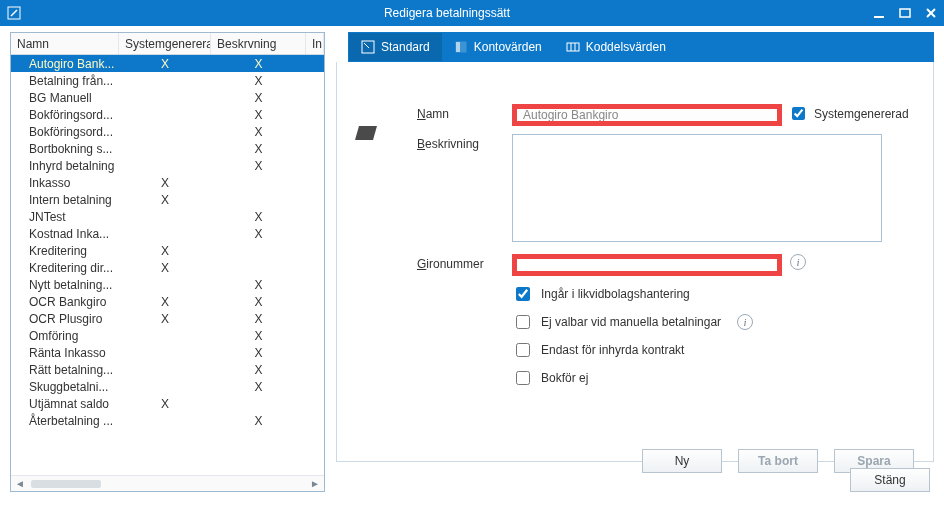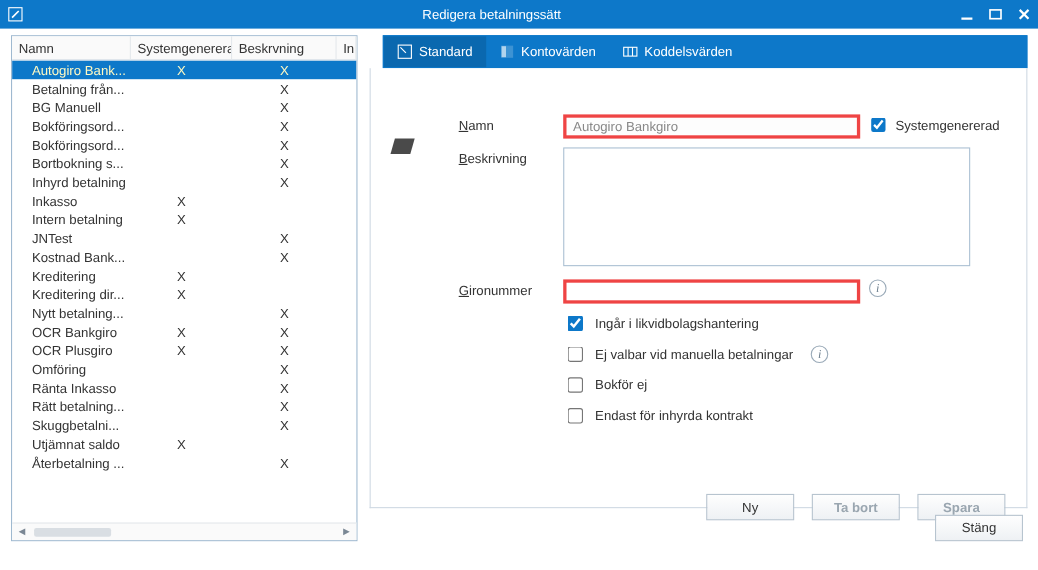--- a/index.html
+++ b/index.html
@@ -43,21 +43,21 @@
   .tab { display:flex; align-items:center; gap:6px; padding:0 12px; color:#fff; font-size:12px; cursor:pointer; }
   .tab.active { background:#0a68af; }
   .tab svg { display:block; }
 
   
   .form-area { position:absolute; left:336px; top:36px; right:10px; bottom:56px; background:#fff; border:1px solid #cfd9e3; border-top:none; padding:42px 20px 10px 20px; }
 
   .form-row { display:flex; align-items:flex-start; margin-bottom:8px; }
   .form-label { width:95px; padding-top:3px; color:#333; }
   .form-label .ul { text-decoration:underline; }
-  .text-input { height:22px; border:3px solid #ef4444; padding:2px 6px; background:#fdfdfd; color:#888; font-size:12px; }
+  .text-input { height:22px; border:5px solid #ef4444; padding:2px 6px; background:#fdfdfd; color:#888; font-size:12px; }
   .text-input.name { width:270px; }
   .text-input.giro { width:270px; background:#fff; color:#333; }
   textarea.desc { width:370px; height:108px; border:1px solid #abc0d3; resize:none; font-family:inherit; font-size:12px; padding:4px; }
   .chk-inline { display:flex; align-items:center; gap:6px; margin-left:6px; }
   .chk-inline input { accent-color:#0d78c9; }
   .info-icon { width:16px; height:16px; border:1px solid #9aaab8; border-radius:50%; display:inline-flex; align-items:center; justify-content:center; font-style:italic; font-family:Georgia,serif; font-size:11px; color:#6b7d8c; margin-left:8px; }
 
   .check-list { margin-left:95px; margin-top:4px; display:flex; flex-direction:column; gap:8px; }
   .check-item { display:flex; align-items:center; gap:8px; }
   .check-item input { accent-color:#0d78c9; width:14px; height:14px; }
@@ -165,21 +165,21 @@
           <div class="cell cell-besk"></div>
           <div class="cell cell-in"></div>
         </div>
         <div class="grid-row">
           <div class="cell cell-namn">JNTest</div>
           <div class="cell cell-sys"></div>
           <div class="cell cell-besk">X</div>
           <div class="cell cell-in"></div>
         </div>
         <div class="grid-row">
-          <div class="cell cell-namn">Kostnad Bank...</div>
+          <div class="cell cell-namn">Kostnad Inka...</div>
           <div class="cell cell-sys"></div>
           <div class="cell cell-besk">X</div>
           <div class="cell cell-in"></div>
         </div>
         <div class="grid-row">
           <div class="cell cell-namn">Kreditering</div>
           <div class="cell cell-sys">X</div>
           <div class="cell cell-besk"></div>
           <div class="cell cell-in"></div>
         </div>
@@ -318,25 +318,25 @@
           <input type="checkbox" checked="" style="">
           <span>Ingår i likvidbolagshantering</span>
         </label>
         <label class="check-item">
           <input type="checkbox" style="">
           <span>Ej valbar vid manuella betalningar</span>
           <span class="info-icon">i</span>
         </label>
         <label class="check-item">
           <input type="checkbox" style="">
-          <span>Bokför ej</span>
+          <span>Endast för inhyrda kontrakt</span>
         </label>
         <label class="check-item">
           <input type="checkbox" style="">
-          <span>Endast för inhyrda kontrakt</span>
+          <span>Bokför ej</span>
         </label>
       </div>
     </div>
   </div>
 
   <div class="btn-row inner">
     <div class="btn">Ny</div>
     <div class="btn disabled">Ta bort</div>
     <div class="btn disabled">Spara</div>
   </div>

